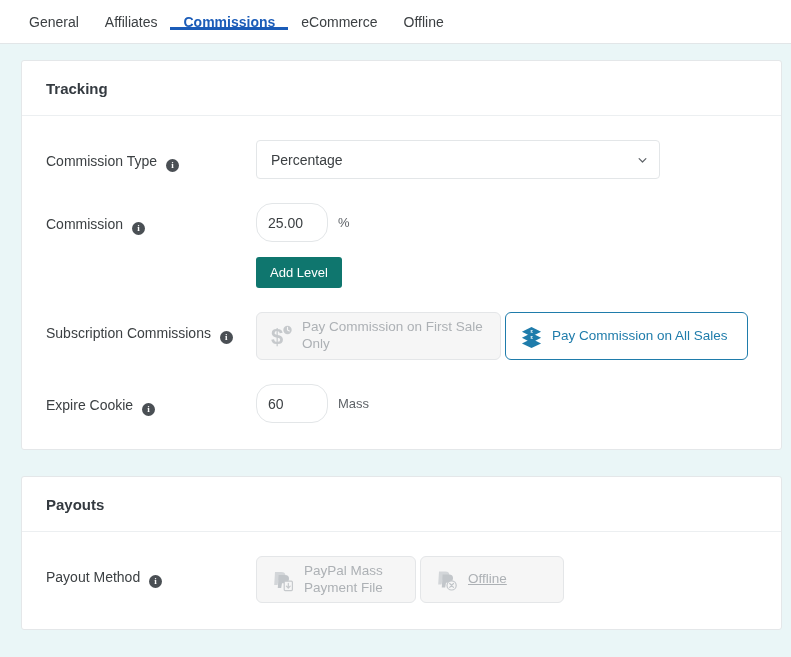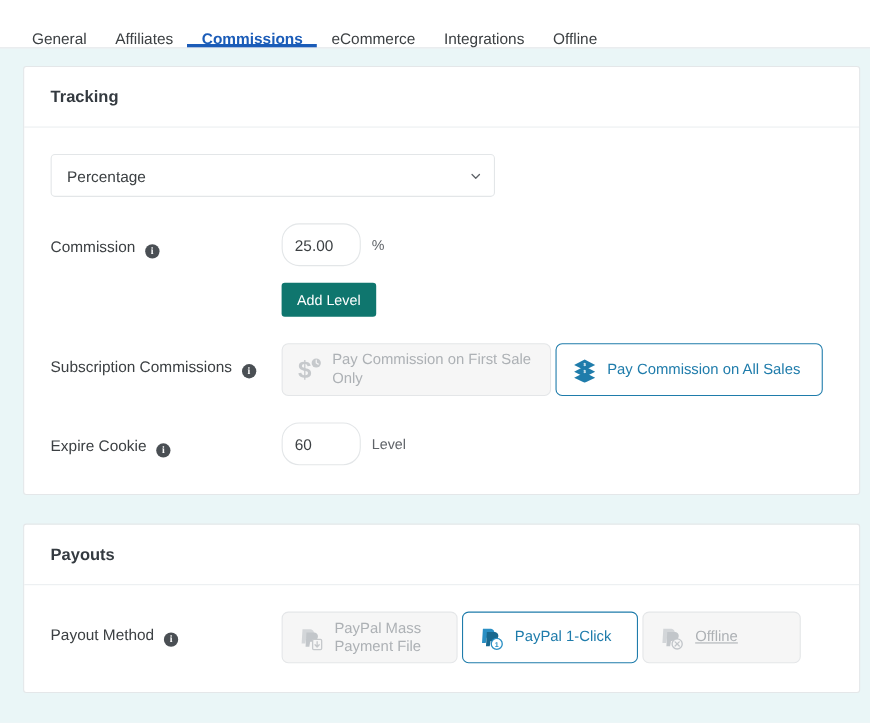--- a/index.html
+++ b/index.html
@@ -10,21 +10,21 @@
     font-family: "Liberation Sans", sans-serif;
     overflow: hidden;
   }
 
   
   .tabbar {
     height: 44px;
     background: #ffffff;
     border-bottom: 1px solid #e2e6e8;
     display: flex;
-    align-items: flex-end;
+    align-items: center;
     padding-left: 16px;
   }
   .tab {
     position: relative;
     display: flex;
     align-items: center;
     padding: 0 13px;
     font-size: 14px;
     color: #3c4043;
     cursor: pointer;
@@ -199,34 +199,35 @@
   <div class="tab">
       <span>Affiliates</span>
     </div>
   <div class="tab active">
       <span>Commissions</span>
     </div>
   <div class="tab">
       <span>eCommerce</span>
     </div>
   <div class="tab">
-      <span>Integrations</span>
-    </div>
-  <div class="tab">
       <span>Offline</span>
     </div>
 </div>
 
 <div class="page">
 
   <div class="card">
     <div class="card-header">Tracking</div>
     <div class="card-body">
 
       <div class="row">
+        <div class="row-label">
+          <span>Commission Type</span>
+          <span class="info-icon">i</span>
+        </div>
         <div class="row-field">
           <div class="select">
             <span>Percentage</span>
             <svg class="chev" viewBox="0 0 12 12">
               <path d="M1.5 3.5 L6 8 L10.5 3.5" fill="none" stroke="#5f6368" stroke-width="1.6" stroke-linecap="round" stroke-linejoin="round"></path>
             </svg>
           </div>
         </div>
       </div>
 
@@ -285,21 +286,21 @@
       </div>
 
       <div class="row">
         <div class="row-label">
           <span>Expire Cookie</span>
           <span class="info-icon">i</span>
         </div>
         <div class="row-field">
           <div class="inline-field">
             <input class="text-input" type="text" value="60" style="">
-            <span class="suffix">Level</span>
+            <span class="suffix">Mass</span>
           </div>
         </div>
       </div>
 
     </div>
   </div>
 
   <div class="card">
     <div class="card-header">Payouts</div>
     <div class="card-body">
@@ -317,31 +318,20 @@
                 <svg width="24" height="24" viewBox="0 0 24 24">
                   <path d="M4 4 h6.2 c3 0 4.6 1.6 4.2 4.2 c-0.4 2.6 -2.4 4.1 -5.3 4.1 H7.4 L6.6 17 H3.2 Z" fill="#d3d6d9"></path>
                   <path d="M7.6 7 h6.2 c3 0 4.6 1.6 4.2 4.2 c-0.4 2.6 -2.4 4.1 -5.3 4.1 H11 L10.2 20 H6.8 Z" fill="#c2c6ca"></path>
                   <rect x="13.2" y="13.2" width="8.2" height="9.4" rx="1" fill="#f6f6f6" stroke="#c6c9cc" stroke-width="1.2"></rect>
                   <path d="M17.3 15.4 V20 M15.4 18.2 L17.3 20.2 L19.2 18.2" stroke="#c6c9cc" stroke-width="1.2" fill="none" stroke-linecap="round" stroke-linejoin="round"></path>
                 </svg>
               </span>
               <span class="choice-label two-line">PayPal Mass Payment File</span>
             </div>
 
-            <div class="choice on pay-choice p2">
-              <span class="ico">
-                <svg width="24" height="24" viewBox="0 0 24 24">
-                  <path d="M4 3.5 h6.2 c3 0 4.6 1.6 4.2 4.2 c-0.4 2.6 -2.4 4.1 -5.3 4.1 H7.4 L6.6 16.5 H3.2 Z" fill="#2a8fc4"></path>
-                  <path d="M7.6 6.5 h6.2 c3 0 4.6 1.6 4.2 4.2 c-0.4 2.6 -2.4 4.1 -5.3 4.1 H11 L10.2 19.5 H6.8 Z" fill="#18688f"></path>
-                  <circle cx="16.6" cy="17.4" r="5" fill="#ffffff" stroke="#2a8fc4" stroke-width="1.2"></circle>
-                  <text x="16.6" y="20.2" font-family="Liberation Sans, sans-serif" font-size="6.4" font-weight="bold" fill="#2a8fc4" text-anchor="middle">1</text>
-                </svg>
-              </span>
-              <span class="choice-label">PayPal 1-Click</span>
-            </div>
 
             <div class="choice off pay-choice p3">
               <span class="ico">
                 <svg width="24" height="24" viewBox="0 0 24 24">
                   <path d="M4 3.5 h6.2 c3 0 4.6 1.6 4.2 4.2 c-0.4 2.6 -2.4 4.1 -5.3 4.1 H7.4 L6.6 16.5 H3.2 Z" fill="#d3d6d9"></path>
                   <path d="M7.6 6.5 h6.2 c3 0 4.6 1.6 4.2 4.2 c-0.4 2.6 -2.4 4.1 -5.3 4.1 H11 L10.2 19.5 H6.8 Z" fill="#c2c6ca"></path>
                   <circle cx="16.6" cy="17.4" r="4.6" fill="#f6f6f6" stroke="#c2c6ca" stroke-width="1.2"></circle>
                   <path d="M14.7 15.5 L18.5 19.3 M18.5 15.5 L14.7 19.3" stroke="#c2c6ca" stroke-width="1.2" stroke-linecap="round"></path>
                 </svg>
               </span>

